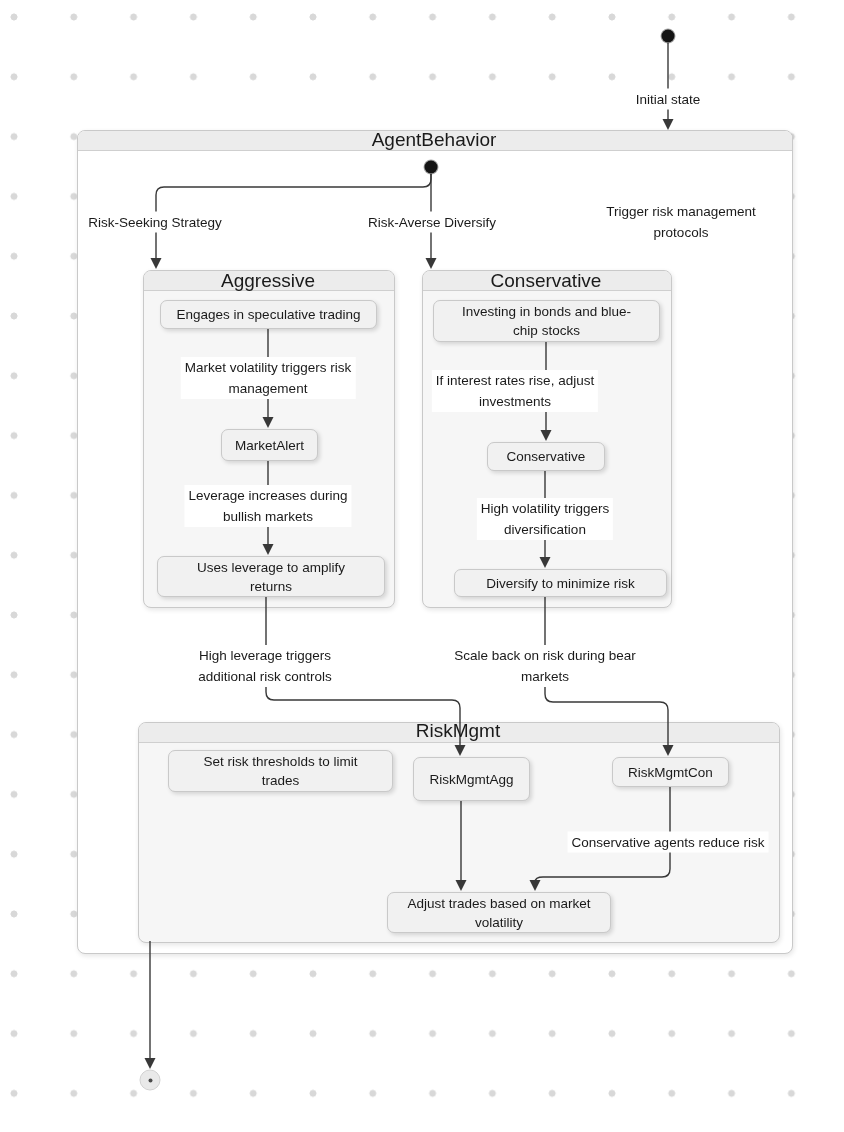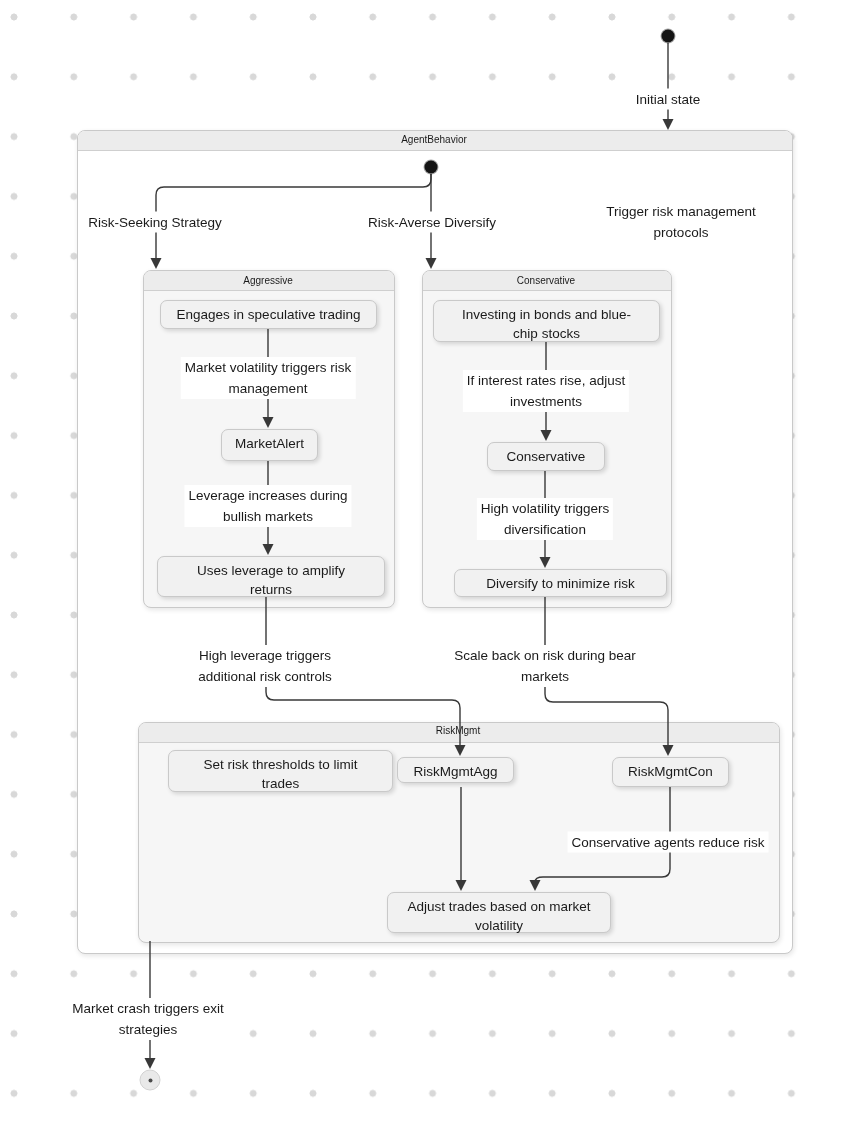--- a/index.html
+++ b/index.html
@@ -30,31 +30,31 @@
     height:19px;background:var(--c-composite-title-bg);
     border-bottom:1px solid #cfcfcf;
   }
   .edges{position:absolute;left:0;top:0;z-index:2;pointer-events:none;}
   .edges path.line{fill:none;stroke:var(--c-edge);stroke-width:1.4;}
   .edges path.arrow{fill:var(--c-edge);stroke:none;}
   .node{
     position:absolute;z-index:3;box-sizing:border-box;
     background:var(--c-node-fill);border:1px solid var(--c-node-border);
     border-radius:7px;box-shadow:2px 2px 4px rgba(0,0,0,.14);
-    display:flex;flex-direction:column;align-items:center;
+    display:flex;flex-direction:column;align-items:center;justify-content:center;
     text-align:center;font-size:13.5px;line-height:19px;padding:4px 4px;
   }
   .elabel{
     position:absolute;z-index:3;transform:translate(-50%,-50%);
     background:#ffffff;padding:0 4px;text-align:center;
     font-size:13.5px;line-height:21px;white-space:nowrap;
   }
   .ctitle{
     position:absolute;z-index:3;transform:translate(-50%,-50%);
-    font-size:10px;line-height:16px;white-space:nowrap;background:transparent;
+    font-size:19px;line-height:16px;white-space:nowrap;background:transparent;
   }
   .sdot{
     position:absolute;z-index:3;width:13px;height:13px;border-radius:50%;
     background:var(--c-initial-dot);transform:translate(-50%,-50%);
     box-shadow:0 0 0 1px rgba(0,0,0,.35);
   }
   .final{
     position:absolute;z-index:3;width:19px;height:19px;border-radius:50%;
     background:var(--c-final-outer);border:1px solid #d2d2d2;
     transform:translate(-50%,-50%);
@@ -151,21 +151,21 @@
       <div>Conservative</div>
     </div>
   <div class="node" style="left:454px;top:569px;width:213px;height:28px">
       <div>Diversify to minimize risk</div>
     </div>
 
   <div class="node" style="left:168px;top:750px;width:225px;height:42px">
       <div>Set risk thresholds to limit</div>
       <div>trades</div>
     </div>
-  <div class="node" style="left:397px;top:757px;width:117px;height:26px">
+  <div class="node" style="left:413px;top:757px;width:117px;height:44px">
       <div>RiskMgmtAgg</div>
     </div>
   <div class="node" style="left:612px;top:757px;width:117px;height:30px">
       <div>RiskMgmtCon</div>
     </div>
   <div class="node" style="left:387px;top:892px;width:224px;height:41px">
       <div>Adjust trades based on market</div>
       <div>volatility</div>
     </div>
 
@@ -181,41 +181,37 @@
       <div>protocols</div>
     </div>
   <div class="elabel" style="left:268px;top:378px">
       <div>Market volatility triggers risk</div>
       <div>management</div>
     </div>
   <div class="elabel" style="left:268px;top:506px">
       <div>Leverage increases during</div>
       <div>bullish markets</div>
     </div>
-  <div class="elabel" style="left:546px;top:391px">
+  <div class="elabel" style="left:515px;top:391px">
       <div>If interest rates rise, adjust</div>
       <div>investments</div>
     </div>
   <div class="elabel" style="left:265px;top:666px">
       <div>High leverage triggers</div>
       <div>additional risk controls</div>
     </div>
   <div class="elabel" style="left:545px;top:519px">
       <div>High volatility triggers</div>
       <div>diversification</div>
     </div>
   <div class="elabel" style="left:545px;top:666px">
       <div>Scale back on risk during bear</div>
       <div>markets</div>
     </div>
   <div class="elabel" style="left:668px;top:842px">
       <div>Conservative agents reduce risk</div>
     </div>
-  <div class="elabel" style="left:148px;top:1019px">
-      <div>Market crash triggers exit</div>
-      <div>strategies</div>
-    </div>
 
   <div class="final" style="left:150px;top:1080px">
     <div class="dot"></div>
   </div>
 
 </div>
 
 </body></html>

